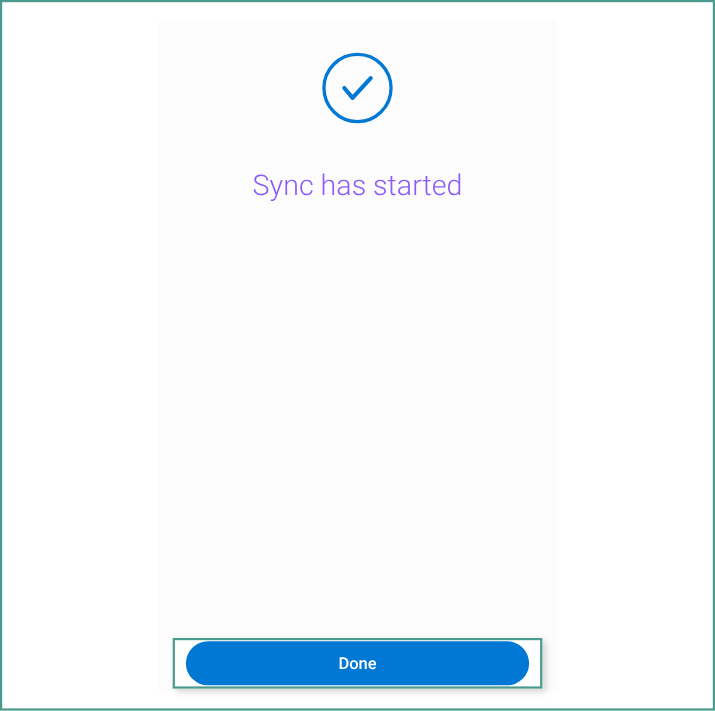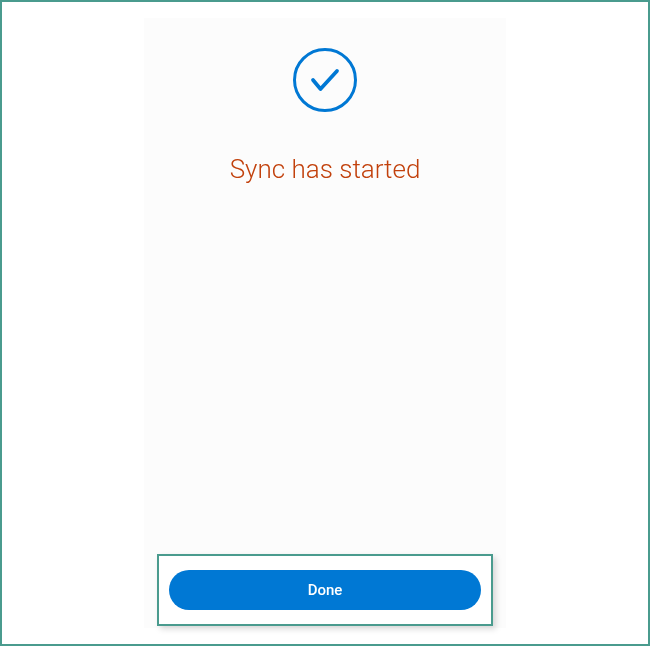--- a/index.html
+++ b/index.html
@@ -51,30 +51,30 @@
     
     .checkmark-svg {
       width: 36px;
       height: 36px;
     }
     
     .status-message {
       margin-top: 42px;
       font-size: 26px;
       font-weight: 300;
-      color: #c2410c;
+      color: #8b5cf6;
     }
     
     .button-highlight-frame {
       position: absolute;
       bottom: 2px;
       left: 50%;
       transform: translateX(-50%);
       width: 336px;
-      height: 72px;
+      height: 46px;
       border: 2px solid #4a9b8e;
       background: #ffffff;
       display: flex;
       align-items: center;
       justify-content: center;
       box-shadow: 3px 3px 6px rgba(0,0,0,0.15);
     }
     
     .done-button {
       width: 312px;

